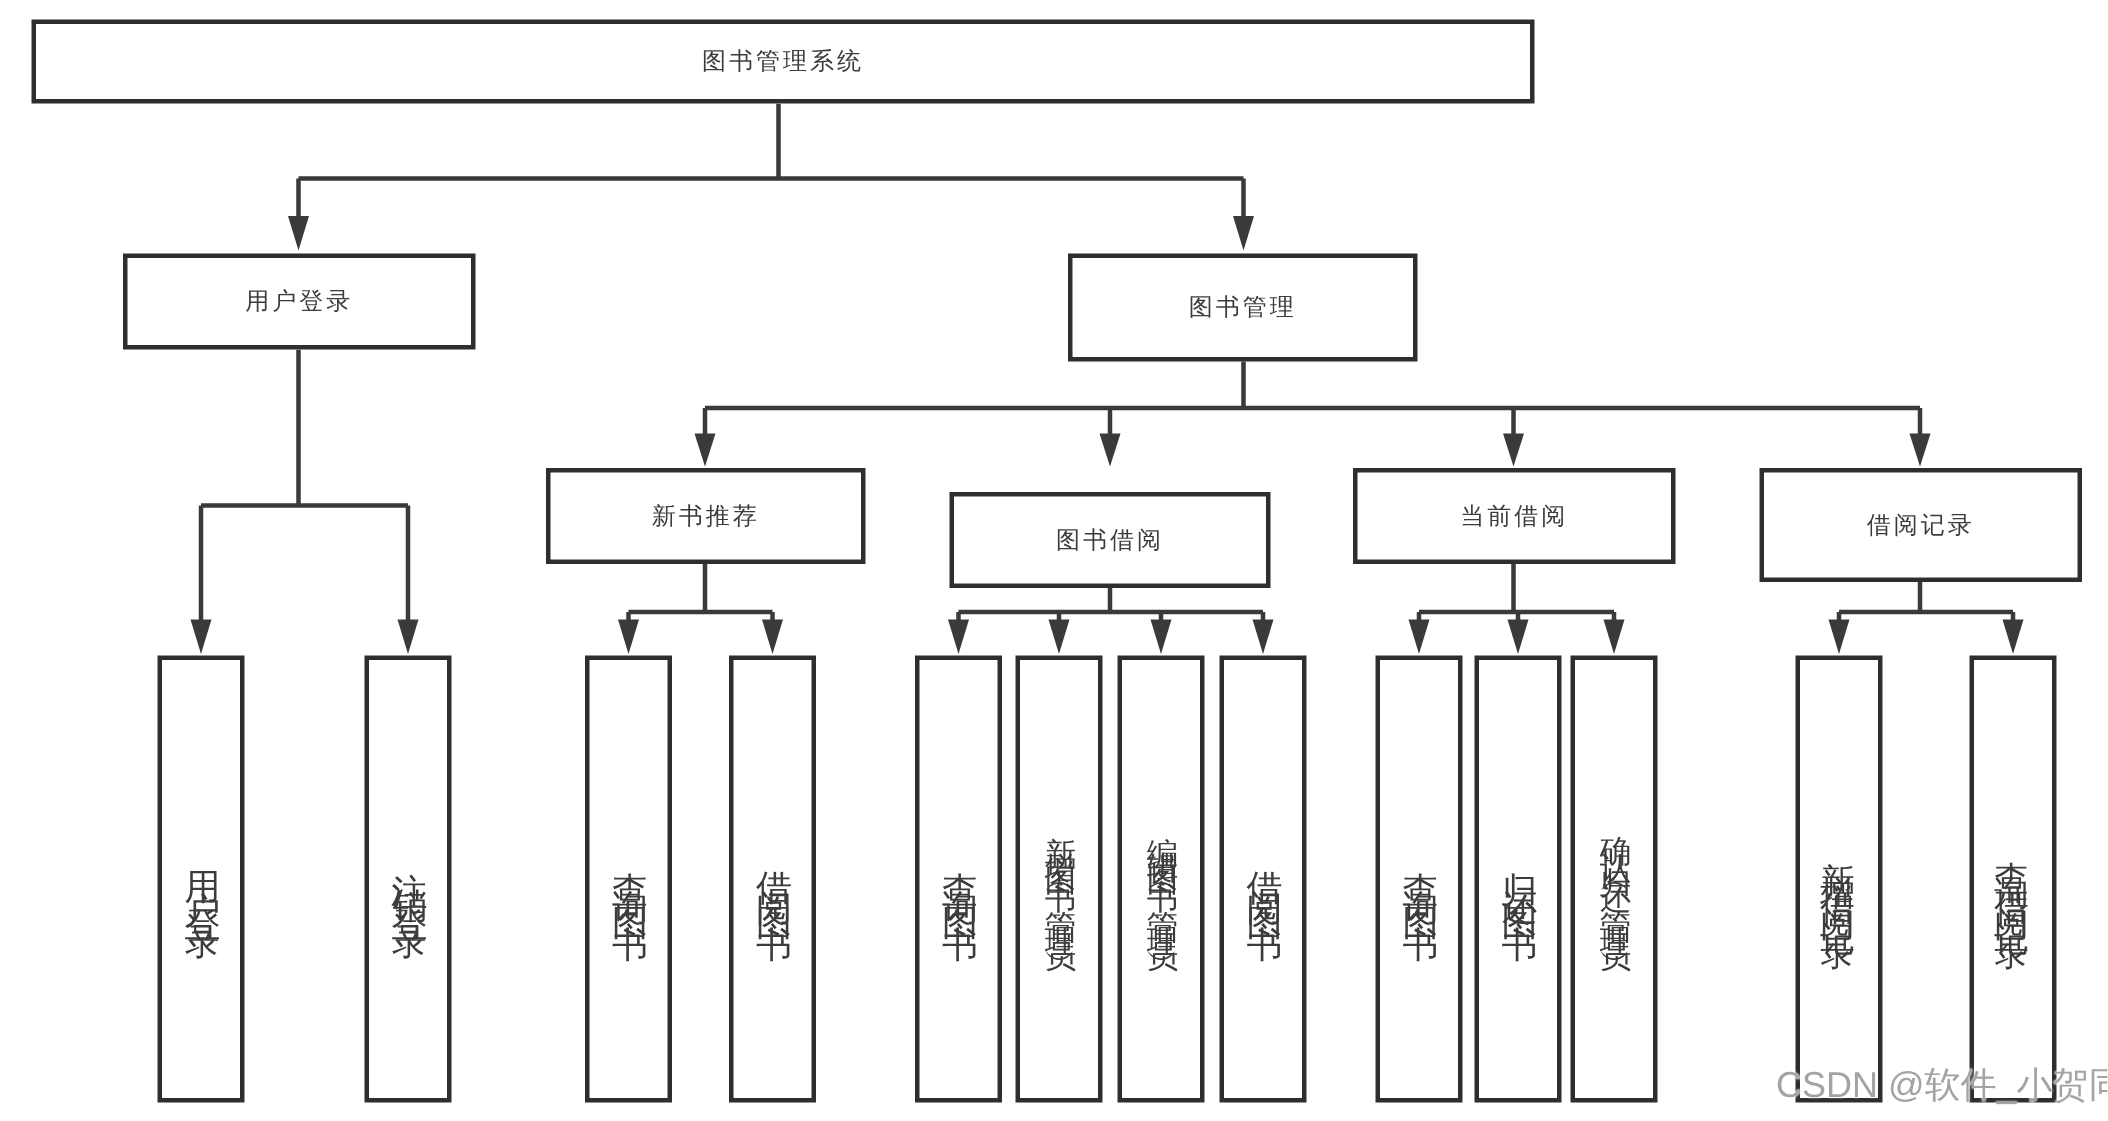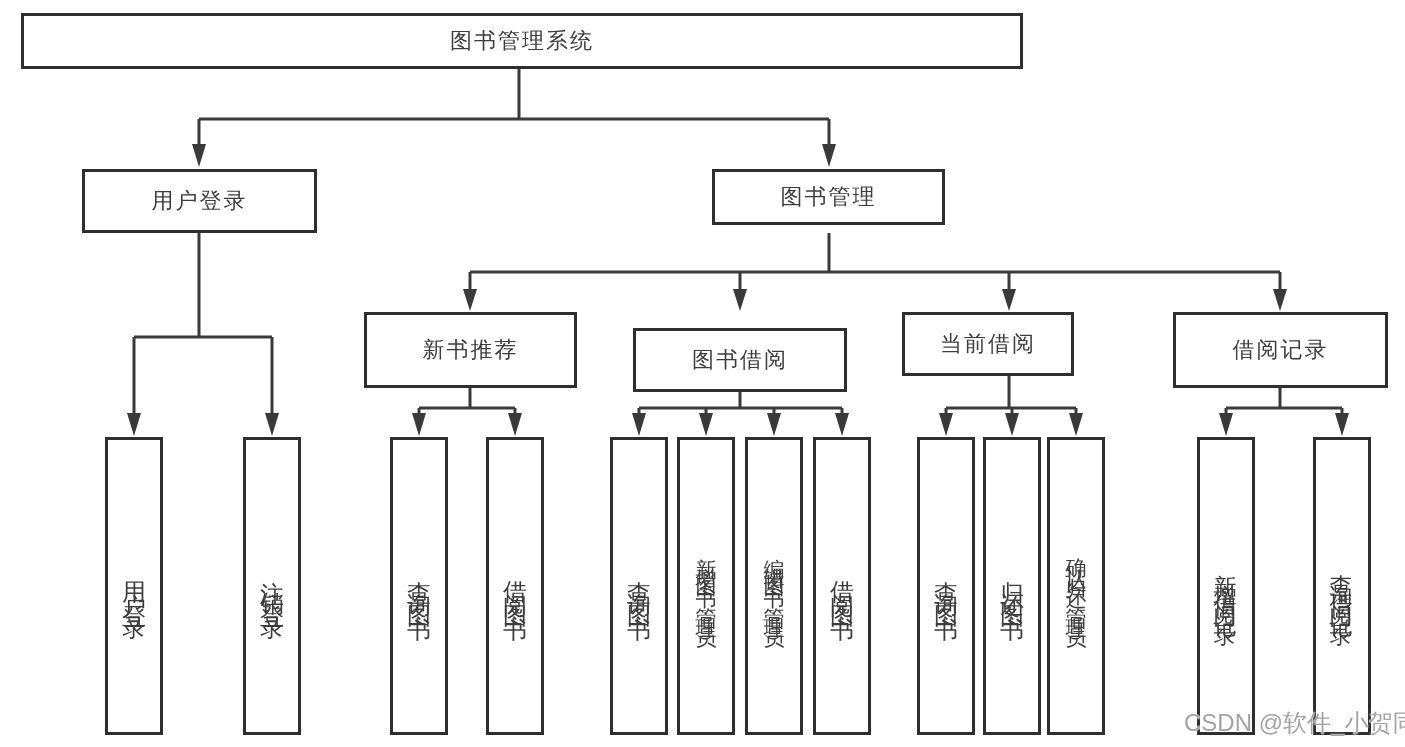--- a/index.html
+++ b/index.html
@@ -13,21 +13,21 @@
     background:var(--background);overflow:hidden;
   }
   .connectors{position:absolute;left:0;top:0;color:var(--line);}
   .connectors path{stroke:currentColor;stroke-width:3;fill:none;}
   .connectors polygon{fill:currentColor;stroke:none;}
   .node{
     position:absolute;box-sizing:border-box;background:#fff;
     border:3px solid var(--box-border);color:var(--text);
     display:flex;align-items:center;justify-content:center;
   }
-  .hbox{font-size:22px;letter-spacing:2px;white-space:nowrap;}
+  .hbox{font-size:16px;letter-spacing:2px;white-space:nowrap;}
   .vbox{
     writing-mode:vertical-rl;text-orientation:mixed;
     white-space:nowrap;
   }
   .v4{font-size:24px;letter-spacing:12px;}
   .v6{font-size:23px;letter-spacing:10px;}
   .v9{font-size:21px;letter-spacing:10px;}
   .watermark{
     position:absolute;left:1184px;top:707px;
     font-size:24px;color:var(--watermark);
@@ -72,25 +72,25 @@
     <polygon points="1069,413 1083,413 1076,436"></polygon>
 
     <path d="M1280 376 V408 M1226 408 H1342 M1226 408 V415 M1342 408 V415"></path>
     <polygon points="1219,413 1233,413 1226,436"></polygon>
     <polygon points="1335,413 1349,413 1342,436"></polygon>
   </svg>
 
   <div class="node hbox" style="left:21px;top:13px;width:1002px;height:56px">图书管理系统</div>
 
   <div class="node hbox" style="left:82px;top:169px;width:235px;height:64px">用户登录</div>
-  <div class="node hbox" style="left:712px;top:169px;width:233px;height:56px">图书管理</div>
+  <div class="node hbox" style="left:712px;top:169px;width:233px;height:72px">图书管理</div>
 
-  <div class="node hbox" style="left:364px;top:312px;width:213px;height:76px">新书推荐</div>
+  <div class="node hbox" style="left:364px;top:312px;width:213px;height:64px">新书推荐</div>
   <div class="node hbox" style="left:633px;top:328px;width:214px;height:64px">图书借阅</div>
-  <div class="node hbox" style="left:902px;top:312px;width:172px;height:64px">当前借阅</div>
+  <div class="node hbox" style="left:902px;top:312px;width:215px;height:64px">当前借阅</div>
   <div class="node hbox" style="left:1173px;top:312px;width:215px;height:76px">借阅记录</div>
 
   <div class="node vbox v4" style="left:105px;top:437px;width:58px;height:298px">用户登录</div>
   <div class="node vbox v4" style="left:243px;top:437px;width:58px;height:298px">注销登录</div>
 
   <div class="node vbox v4" style="left:390px;top:437px;width:58px;height:298px">查询图书</div>
   <div class="node vbox v4" style="left:486px;top:437px;width:58px;height:298px">借阅图书</div>
 
   <div class="node vbox v4" style="left:610px;top:437px;width:58px;height:298px">查询图书</div>
   <div class="node vbox v9" style="left:677px;top:437px;width:58px;height:298px">新增图书（管理员）</div>

